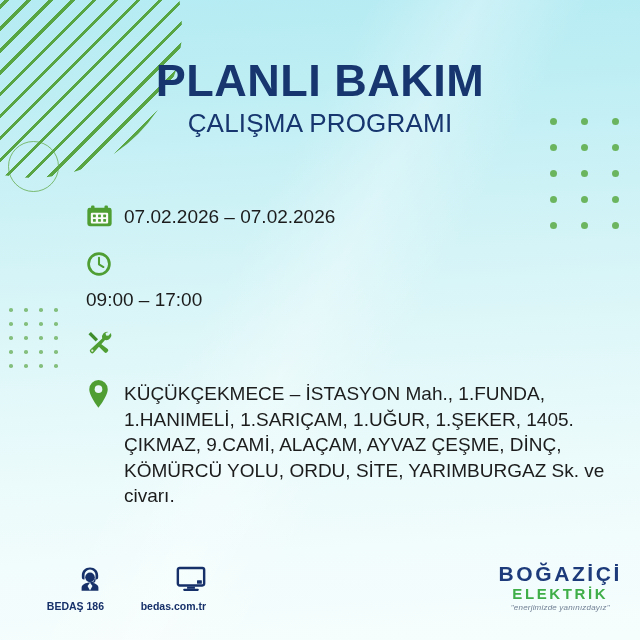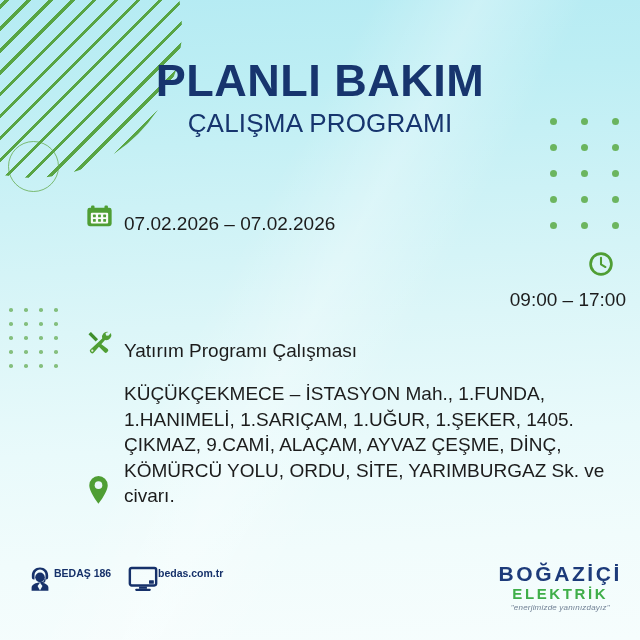--- a/index.html
+++ b/index.html
@@ -124,21 +124,21 @@
   
   .info {
     position: absolute;
     left: 86px;
     top: 202px;
     width: 540px;
     z-index: 4;
   }
   .row {
     display: flex;
-    align-items: flex-end;
+    align-items: flex-start;
     margin-bottom: 13px;
   }
   .row .ico {
     width: 38px;
     min-width: 38px;
     height: 34px;
     display: flex;
     align-items: flex-start;
     justify-content: flex-start;
   }
@@ -166,21 +166,22 @@
   .contacts {
     position: absolute;
     left: 26px;
     top: 8px;
     display: flex;
     align-items: flex-start;
     gap: 24px;
   }
   .contact {
     display: flex;
-    align-items: flex-start;
+    flex-direction: column;
+    align-items: flex-end;
     width: 78px;
   }
   .contact .cico {
     height: 33px;
     display: flex;
     align-items: center;
     justify-content: center;
   }
   .contact .clabel {
     margin-top: 5px;
@@ -307,21 +308,20 @@
 
     <div class="row" id="row-work">
       <span class="ico">
         <svg width="27" height="27" viewBox="0 0 24 24">
           <path d="M3.6 3.3 2.2 4.7l6.4 6.4 2.1-2.1-6.3-6.4z" fill="#3e8f2c"></path>
           <path d="M13.1 13.2 11 15.3l5.4 5.4a1.6 1.6 0 0 0 2.3 0l.6-.6a1.6 1.6 0 0 0 0-2.3l-6.2-4.6z" fill="#4f9e34"></path>
           <path d="M19.9 2.6a4.6 4.6 0 0 0-5.5 5.9L3.9 18.2a1.7 1.7 0 0 0 0 2.4l.5.5a1.7 1.7 0 0 0 2.4 0L16.9 9.8a4.6 4.6 0 0 0 5.3-6.2l-2.4 2.4-2-.3-.4-2.1 2.5-1z" fill="#4f9e34"></path>
           <circle cx="5.6" cy="19.3" r="1" fill="#ffffff" opacity=".85"></circle>
         </svg>
       </span>
-      <span class="txt">Yatırım Programı Çalışması</span>
     </div>
 
     <div class="row" id="row-address">
       <span class="ico">
         <svg width="25" height="30" viewBox="0 0 20 26">
           <path d="M10 .9a8 8 0 0 0-8 8c0 5.9 8 16 8 16s8-10.1 8-16a8 8 0 0 0-8-8z" fill="#4f9e34"></path>
           <circle cx="10" cy="8.8" r="3.3" fill="#eaf7fa"></circle>
         </svg>
       </span>
       <span class="txt">KÜÇÜKÇEKMECE – İSTASYON Mah., 1.FUNDA, 1.HANIMELİ, 1.SARIÇAM, 1.UĞUR, 1.ŞEKER, 1405. ÇIKMAZ, 9.CAMİ, ALAÇAM, AYVAZ ÇEŞME, DİNÇ, KÖMÜRCÜ YOLU, ORDU, SİTE, YARIMBURGAZ Sk. ve civarı.</span>

